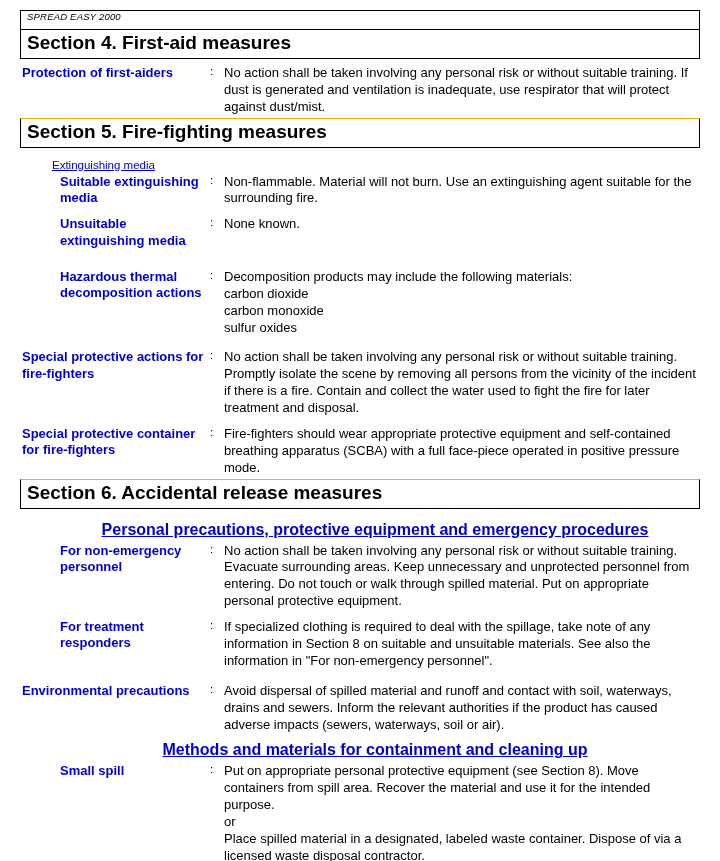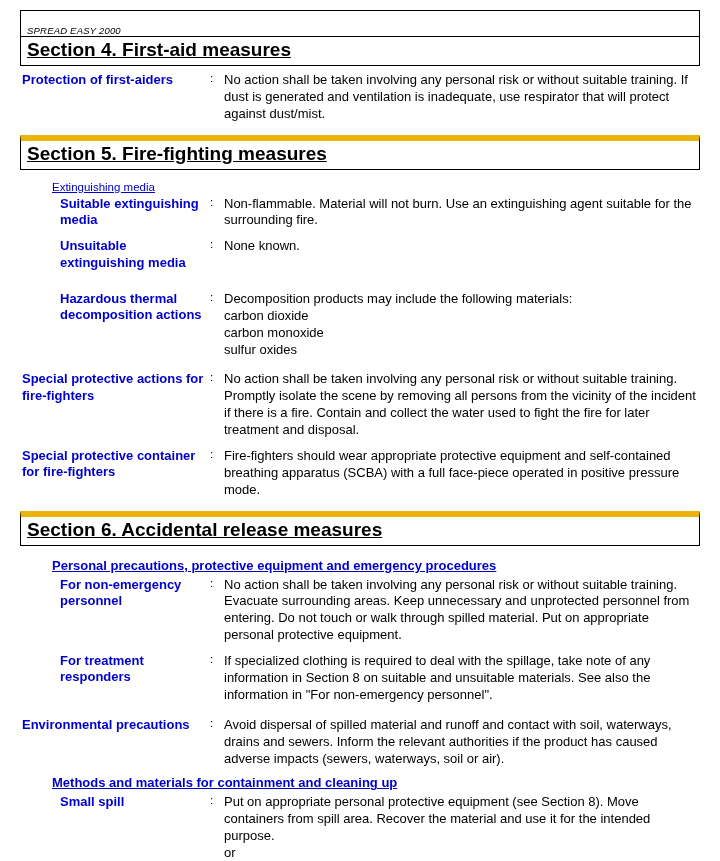--- a/index.html
+++ b/index.html
@@ -15,46 +15,44 @@
     color: #000000;
     position: relative;
   }
   .page {
     width: 680px;
     margin: 0 auto;
     padding-top: 10px;
   }
   .header-bar {
     border: 1px solid #000;
-    height: 27px;
+    height: 20px;
     display: flex;
-    align-items: flex-end;
+    align-items: flex-start;
     padding-left: 6px;
     box-sizing: border-box;
   }
   .header-bar .prodname {
     font-style: italic;
     font-size: 9.5px;
     letter-spacing: 0.2px;
   }
   .section-bar {
     border: 1px solid #000;
     border-top: none;
     padding: 3px 6px 5px 6px;
     box-sizing: border-box;
   }
   .section-bar.spaced {
-    border-top: 6px solid #eab308;
-    margin-top: 10px;
+    border-top: 1px solid #eab308;
   }
   .section-title {
     font-size: 19px;
     font-weight: bold;
     line-height: 1.05;
-    text-decoration: underline;
   }
   .body-block {
     padding: 6px 2px 0 2px;
   }
   table.rows {
     border-collapse: collapse;
     width: 100%;
     table-layout: fixed;
   }
   table.rows td {
@@ -98,23 +96,24 @@
     font-size: 11.5px;
     text-decoration: underline;
     padding: 5px 0 3px 30px;
   }
   .nowrap-pre {
     white-space: pre-line;
   }
   .sec6-subhead {
     color: #0000cc;
     font-weight: bold;
-    font-size: 13px;
+    font-size: 16px;
     text-decoration: underline;
     padding: 6px 0 4px 30px;
+    text-align: center;
   }
 </style>
 </head>
 <body>
 
 <div class="page">
 
   <div class="header-bar">
     <span class="prodname">SPREAD EASY 2000</span>
   </div>

